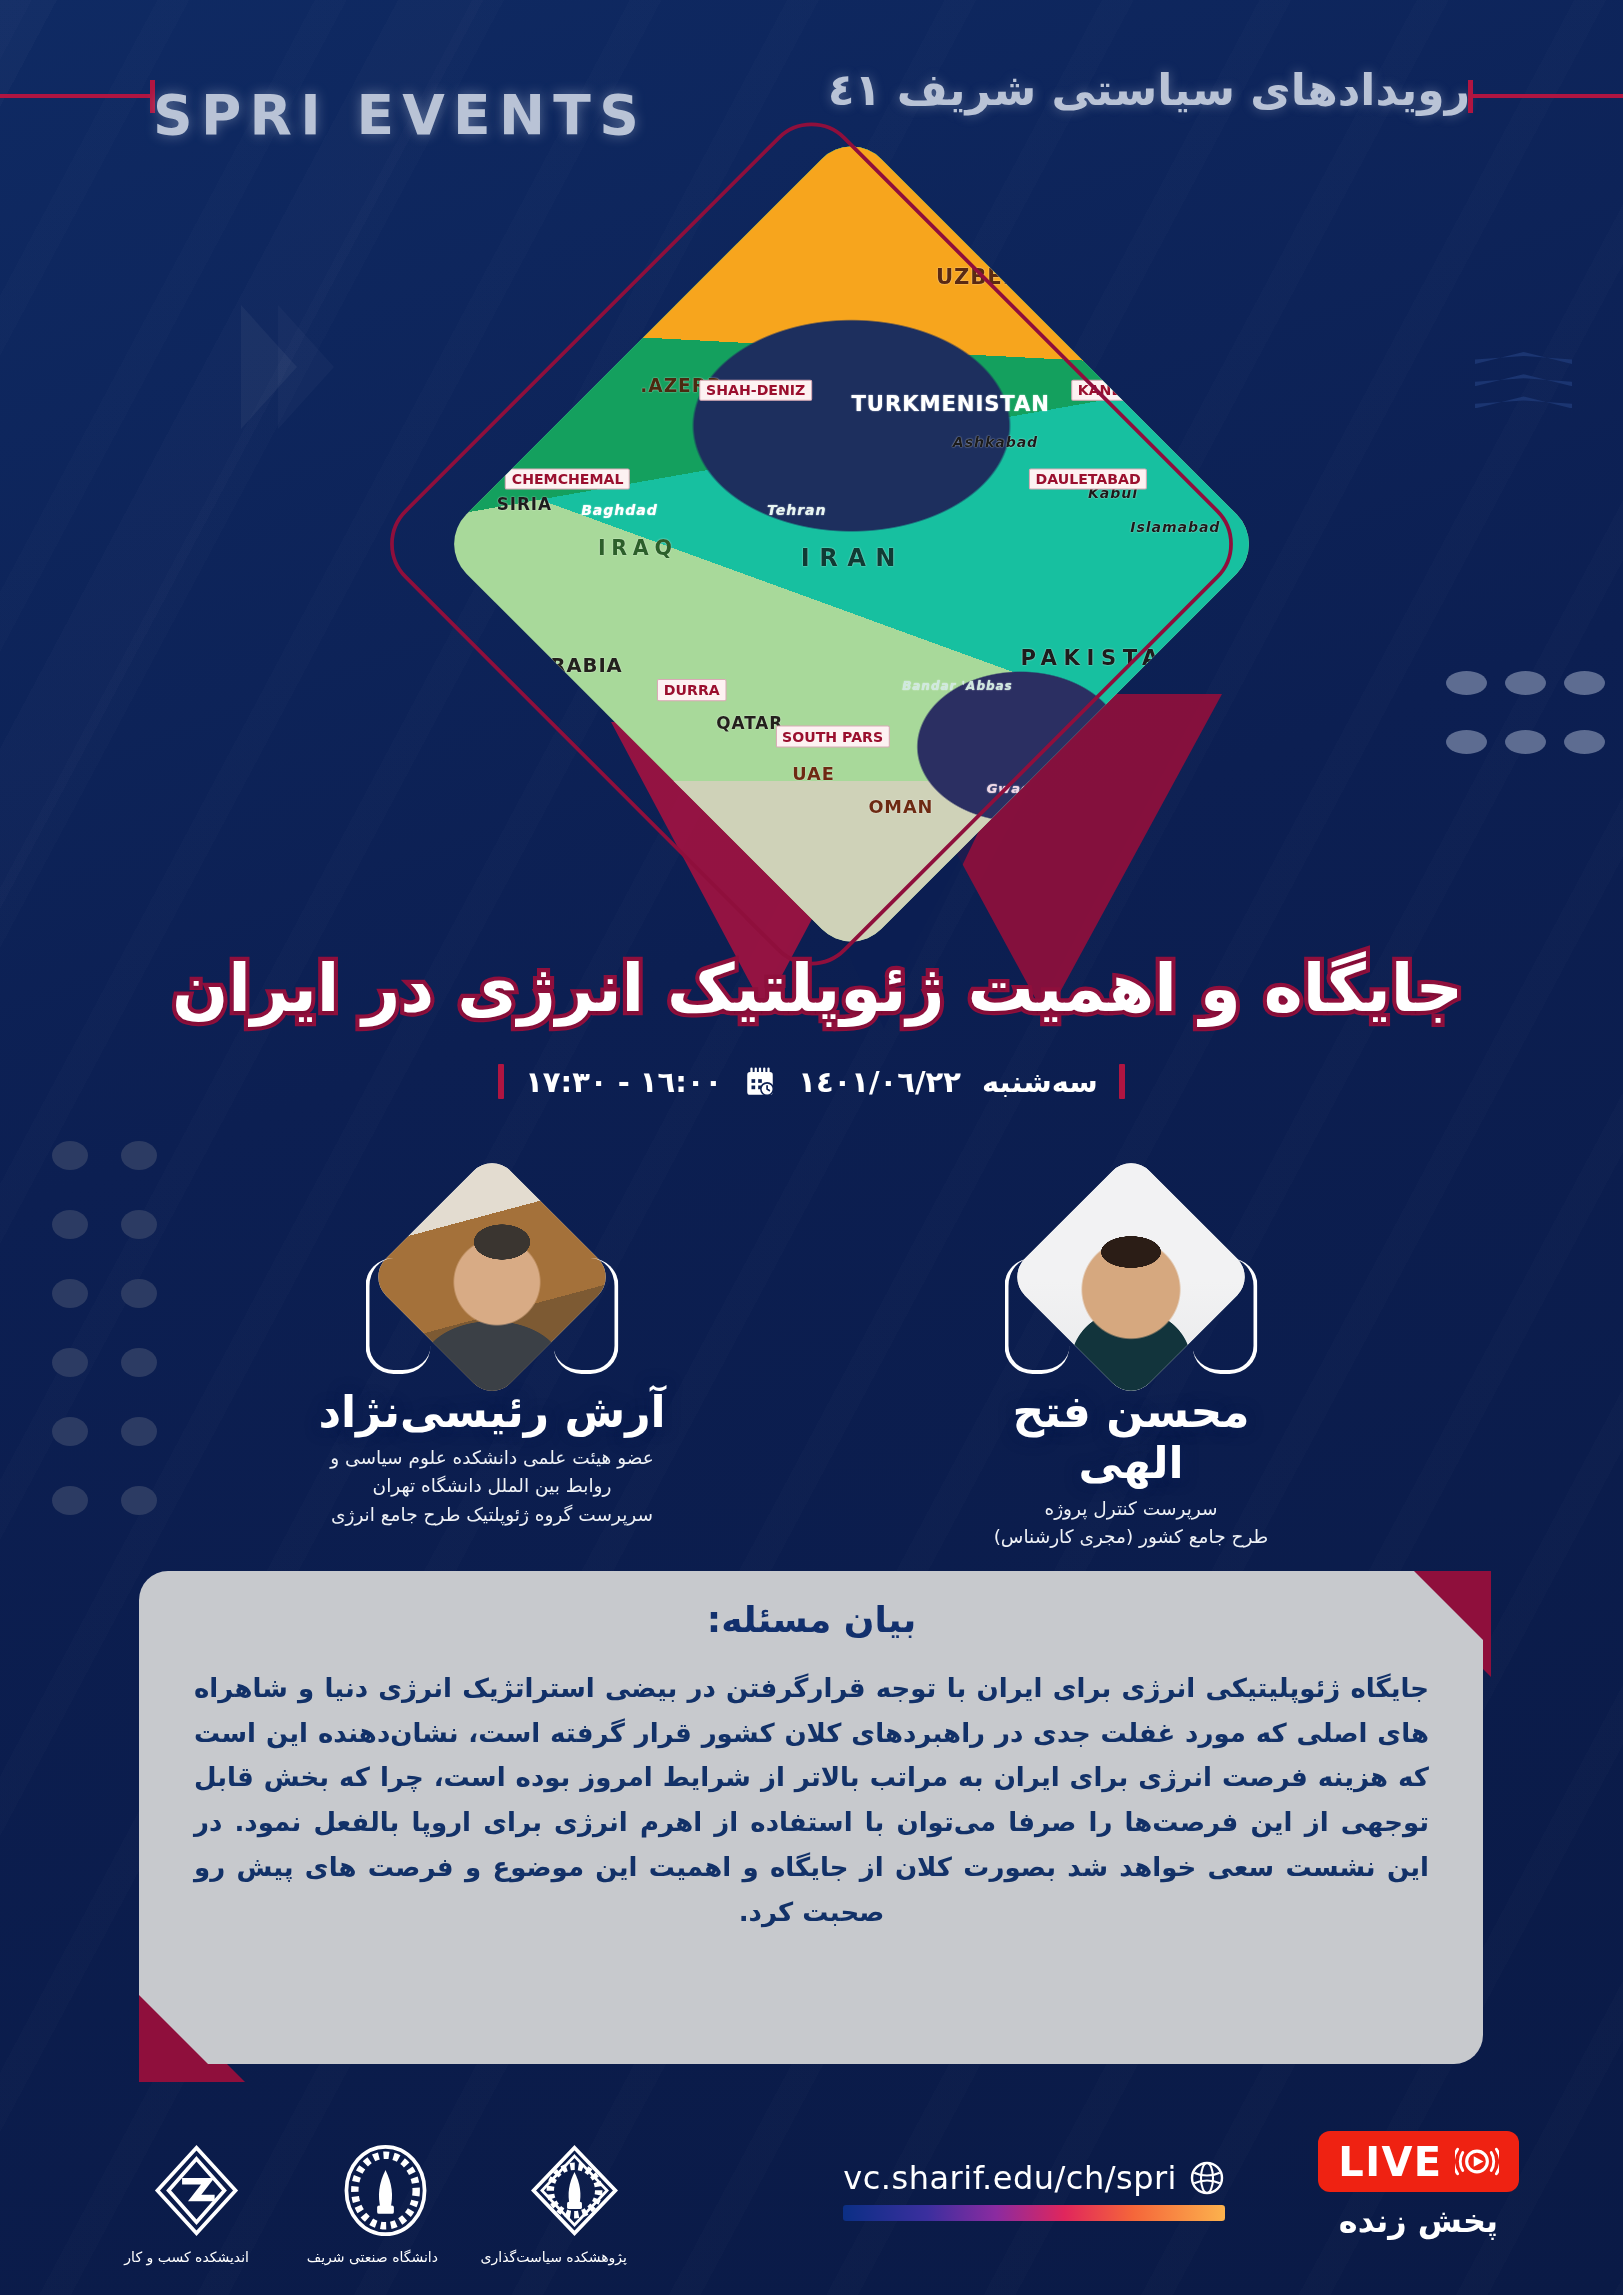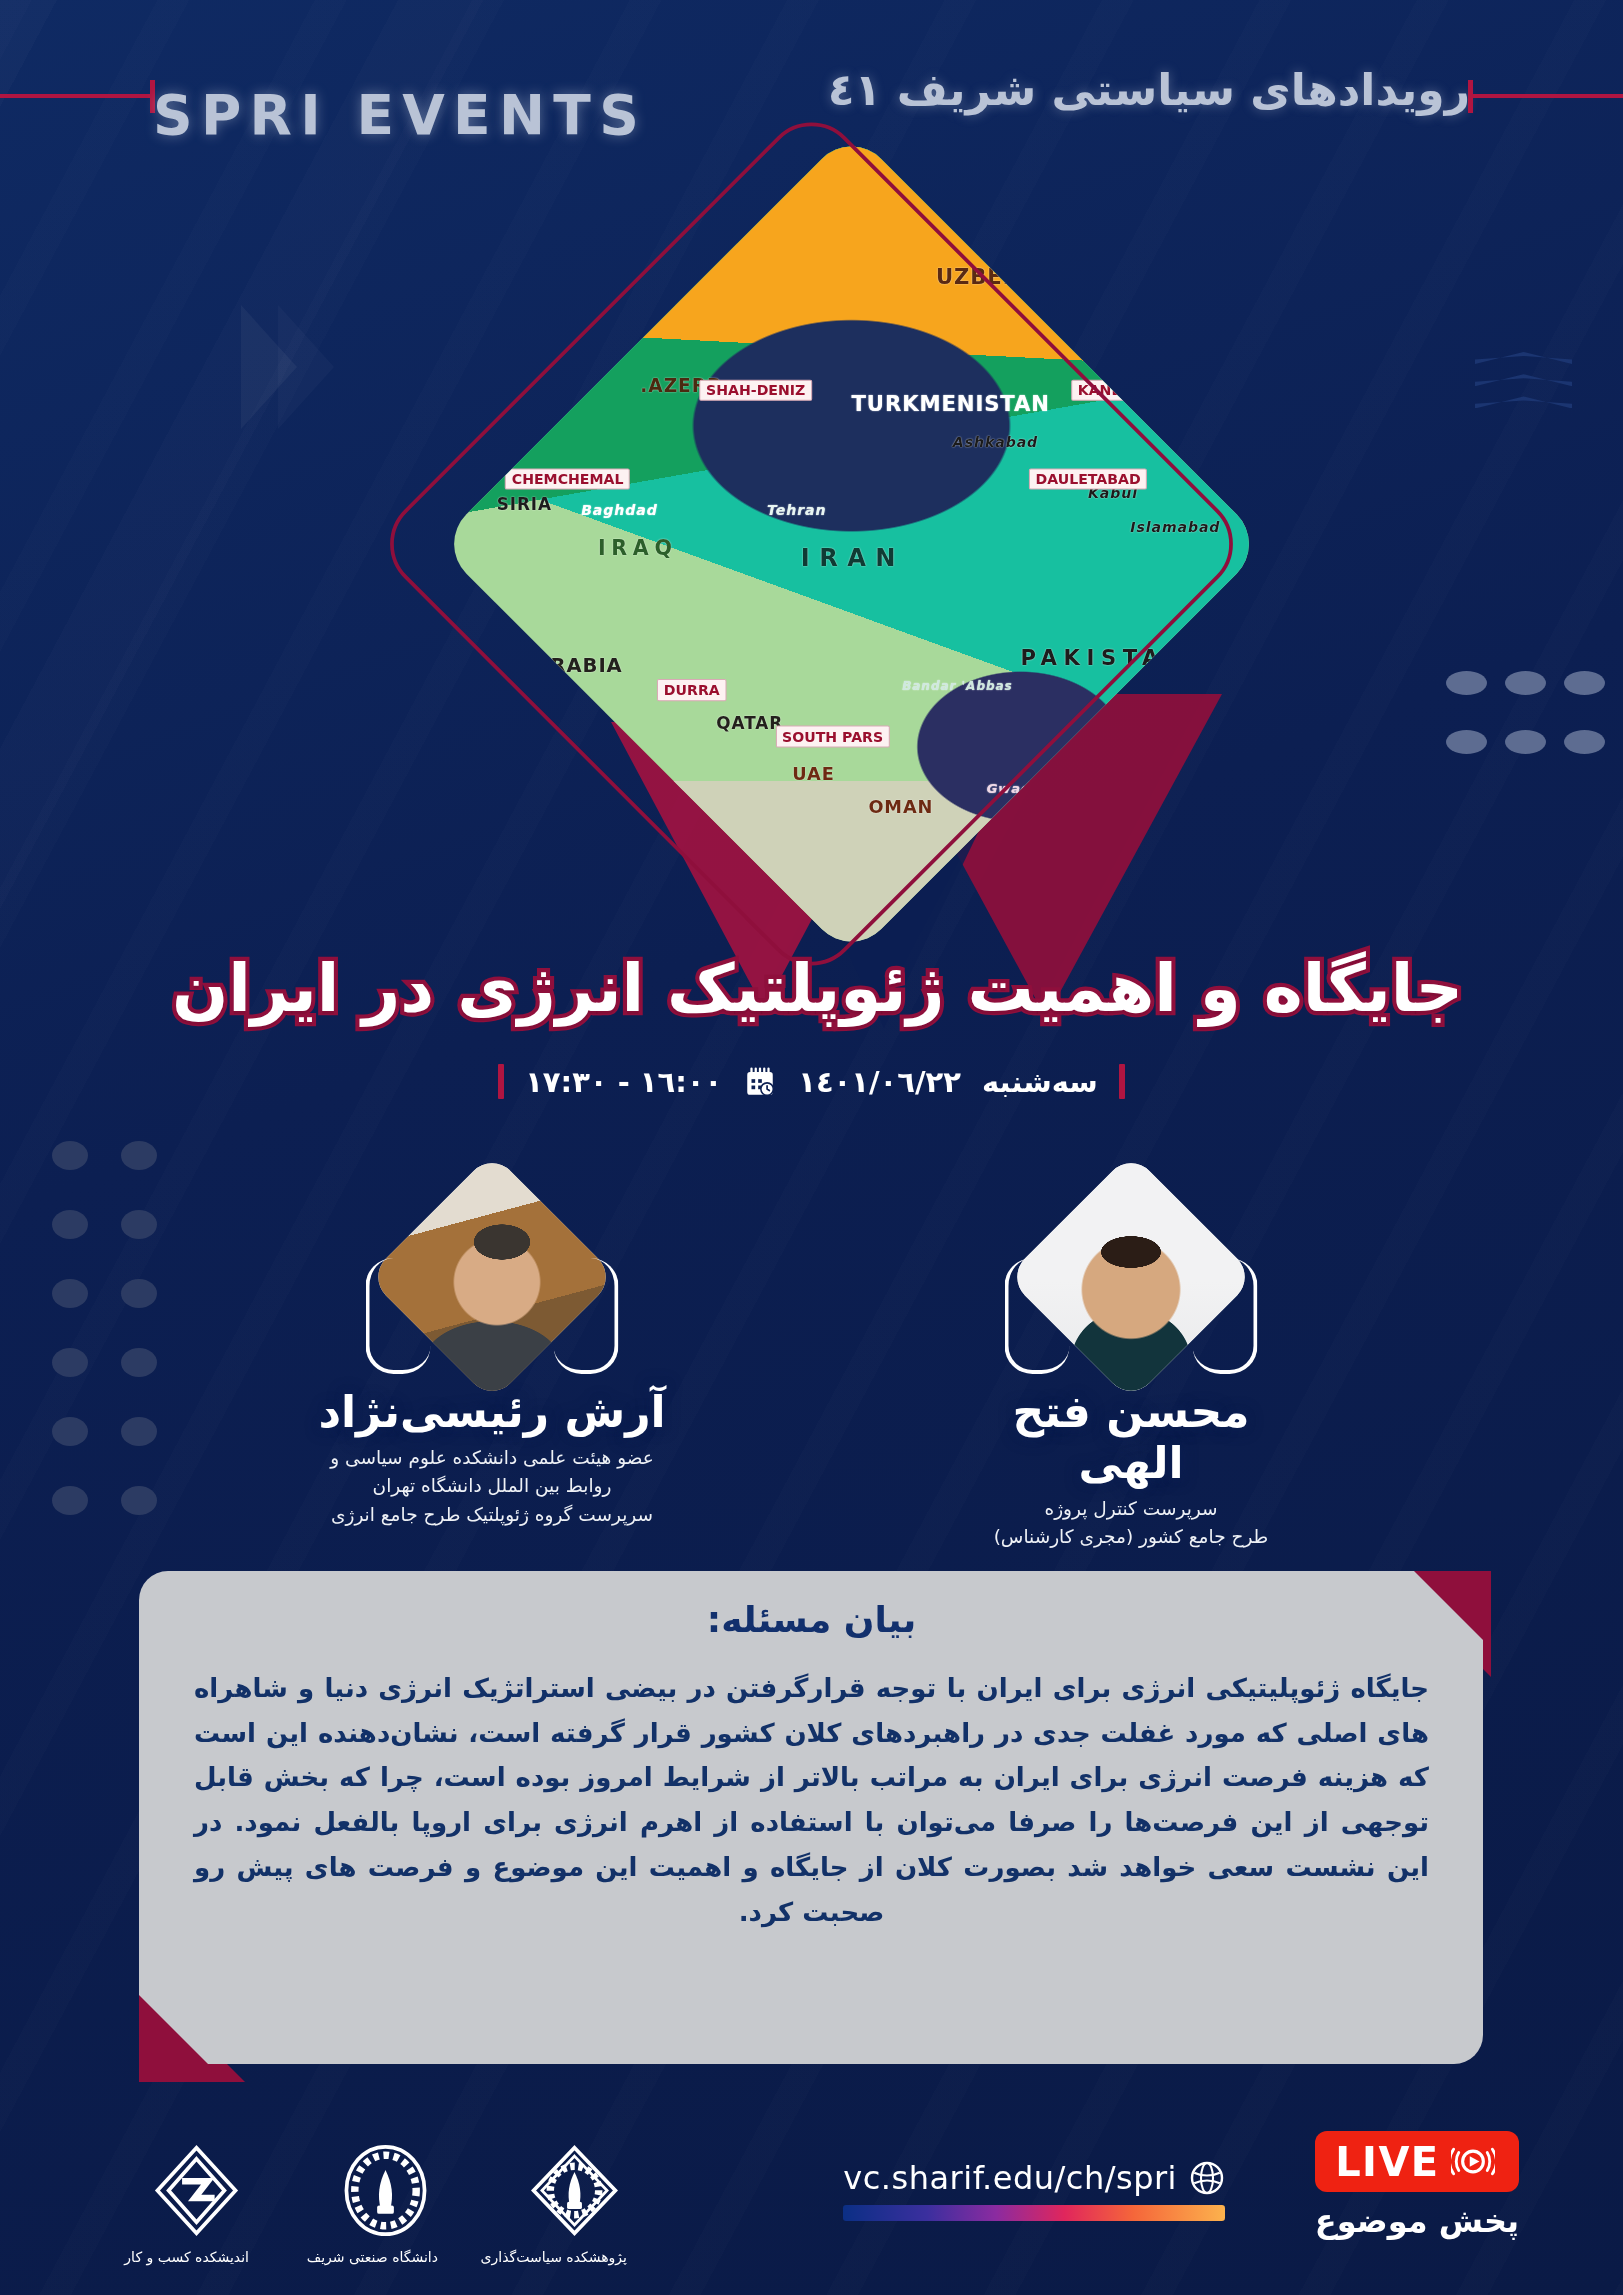--- a/index.html
+++ b/index.html
@@ -405,17 +405,17 @@
       <div class="liveTxt">LIVE</div>
       <svg width="44" height="37" viewBox="0 0 34 24">
         <circle cx="17" cy="12" r="8" fill="none" stroke="#fff" stroke-width="2.4"></circle>
         <path d="M14.5 8 L22 12 L14.5 16 Z" fill="#fff"></path>
         <path d="M28 5c2.6 4 2.6 10 0 14" fill="none" stroke="#fff" stroke-width="2.2" stroke-linecap="round"></path>
         <path d="M32 2.5c4 6 4 13 0 19" fill="none" stroke="#fff" stroke-width="2.2" stroke-linecap="round"></path>
         <path d="M6 5c-2.6 4-2.6 10 0 14" fill="none" stroke="#fff" stroke-width="2.2" stroke-linecap="round"></path>
         <path d="M2 2.5c-4 6-4 13 0 19" fill="none" stroke="#fff" stroke-width="2.2" stroke-linecap="round"></path>
       </svg>
     </div>
-    <div class="liveFa">پخش موضوع</div>
+    <div class="liveFa">پخش زنده</div>
   </div>
 
 </div>
 
 
 </body></html>

